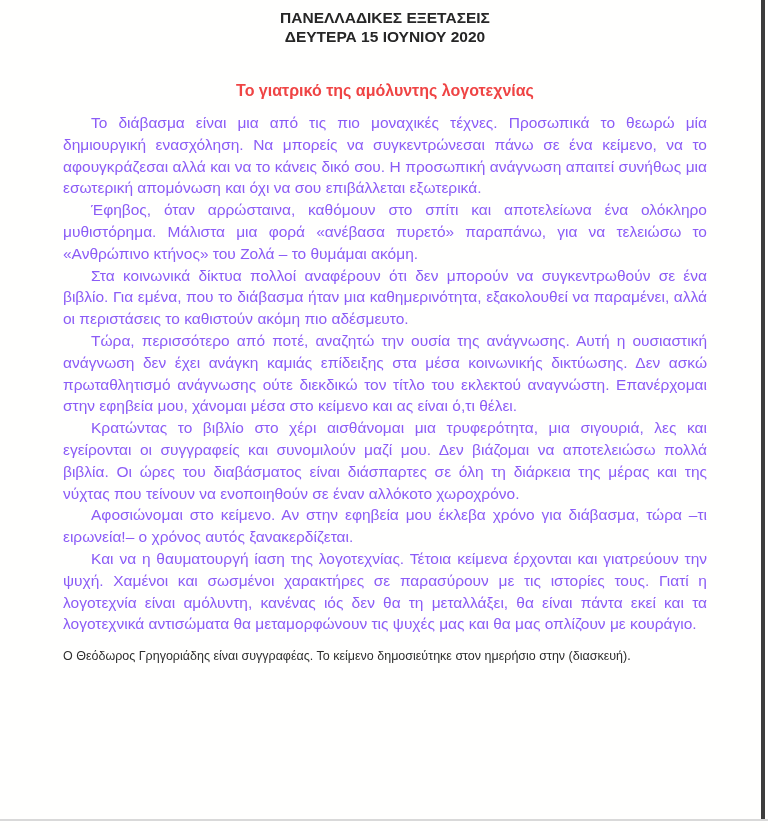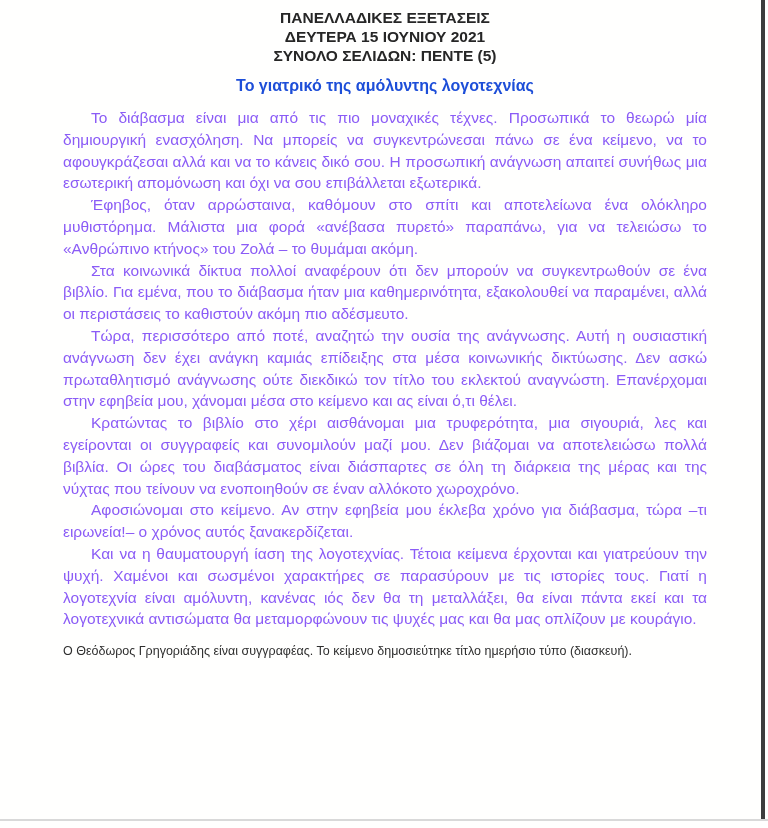--- a/index.html
+++ b/index.html
@@ -40,22 +40,22 @@
     text-align: center;
     font-weight: bold;
     font-size: 16px;
     color: #262626;
     margin-top: 34px;
   }
   .text-title {
     text-align: center;
     font-weight: bold;
     font-size: 16px;
-    color: #1d4ed8;
-    margin-top: 12px;
+    color: #ef4444;
+    margin-top: 36px;
   }
   .body-text {
     margin-top: 12px;
   }
   .body-text p {
     margin: 0;
     text-align: justify;
     text-indent: 28px;
     font-size: 15.5px;
     line-height: 21.8px;
@@ -85,36 +85,35 @@
   }
 </style>
 </head>
 <body>
 
 <div class="page">
   <div class="doc">
 
     <div class="exam-header">
       <div class="hline">ΠΑΝΕΛΛΑΔΙΚΕΣ ΕΞΕΤΑΣΕΙΣ</div>
-      <div class="hline">ΔΕΥΤΕΡΑ 15 ΙΟΥΝΙΟΥ 2021</div>
-      <div class="hline">ΣΥΝΟΛΟ ΣΕΛΙΔΩΝ: ΠΕΝΤΕ (5)</div>
+      <div class="hline">ΔΕΥΤΕΡΑ 15 ΙΟΥΝΙΟΥ 2020</div>
     </div>
 
 
     <div class="text-title">Το γιατρικό της αμόλυντης λογοτεχνίας</div>
 
     <div class="body-text">
       <p>Το διάβασμα είναι μια από τις πιο μοναχικές τέχνες. Προσωπικά το θεωρώ μία δημιουργική ενασχόληση. Να μπορείς να συγκεντρώνεσαι πάνω σε ένα κείμενο, να το αφουγκράζεσαι αλλά και να το κάνεις δικό σου. Η προσωπική ανάγνωση απαιτεί συνήθως μια εσωτερική απομόνωση και όχι να σου επιβάλλεται εξωτερικά.</p>
       <p>Έφηβος, όταν αρρώσταινα, καθόμουν στο σπίτι και αποτελείωνα ένα ολόκληρο μυθιστόρημα. Μάλιστα μια φορά «ανέβασα πυρετό» παραπάνω, για να τελειώσω το «Ανθρώπινο κτήνος» του Ζολά – το θυμάμαι ακόμη.</p>
       <p>Στα κοινωνικά δίκτυα πολλοί αναφέρουν ότι δεν μπορούν να συγκεντρωθούν σε ένα βιβλίο. Για εμένα, που το διάβασμα ήταν μια καθημερινότητα, εξακολουθεί να παραμένει, αλλά οι περιστάσεις το καθιστούν ακόμη πιο αδέσμευτο.</p>
       <p>Τώρα, περισσότερο από ποτέ, αναζητώ την ουσία της ανάγνωσης. Αυτή η ουσιαστική ανάγνωση δεν έχει ανάγκη καμιάς επίδειξης στα μέσα κοινωνικής δικτύωσης. Δεν ασκώ πρωταθλητισμό ανάγνωσης ούτε διεκδικώ τον τίτλο του εκλεκτού αναγνώστη. Επανέρχομαι στην εφηβεία μου, χάνομαι μέσα στο κείμενο και ας είναι ό,τι θέλει.</p>
       <p>Κρατώντας το βιβλίο στο χέρι αισθάνομαι μια τρυφερότητα, μια σιγουριά, λες και εγείρονται οι συγγραφείς και συνομιλούν μαζί μου. Δεν βιάζομαι να αποτελειώσω πολλά βιβλία. Οι ώρες του διαβάσματος είναι διάσπαρτες σε όλη τη διάρκεια της μέρας και της νύχτας που τείνουν να ενοποιηθούν σε έναν αλλόκοτο χωροχρόνο.</p>
       <p>Αφοσιώνομαι στο κείμενο. Αν στην εφηβεία μου έκλεβα χρόνο για διάβασμα, τώρα –τι ειρωνεία!– ο χρόνος αυτός ξανακερδίζεται.</p>
       <p>Και να η θαυματουργή ίαση της λογοτεχνίας. Τέτοια κείμενα έρχονται και γιατρεύουν την ψυχή. Χαμένοι και σωσμένοι χαρακτήρες σε παρασύρουν με τις ιστορίες τους. Γιατί η λογοτεχνία είναι αμόλυντη, κανένας ιός δεν θα τη μεταλλάξει, θα είναι πάντα εκεί και τα λογοτεχνικά αντισώματα θα μεταμορφώνουν τις ψυχές μας και θα μας οπλίζουν με κουράγιο.</p>
     </div>
 
-    <div class="footnote">Ο Θεόδωρος Γρηγοριάδης είναι συγγραφέας. Το κείμενο δημοσιεύτηκε τίτλο ημερήσιο τύπο (διασκευή).</div>
+    <div class="footnote">Ο Θεόδωρος Γρηγοριάδης είναι συγγραφέας. Το κείμενο δημοσιεύτηκε στον ημερήσιο στην (διασκευή).</div>
 
   </div>
 
   <div class="right-border"></div>
   <div class="bottom-edge"></div>
 </div>
 
 </body></html>

